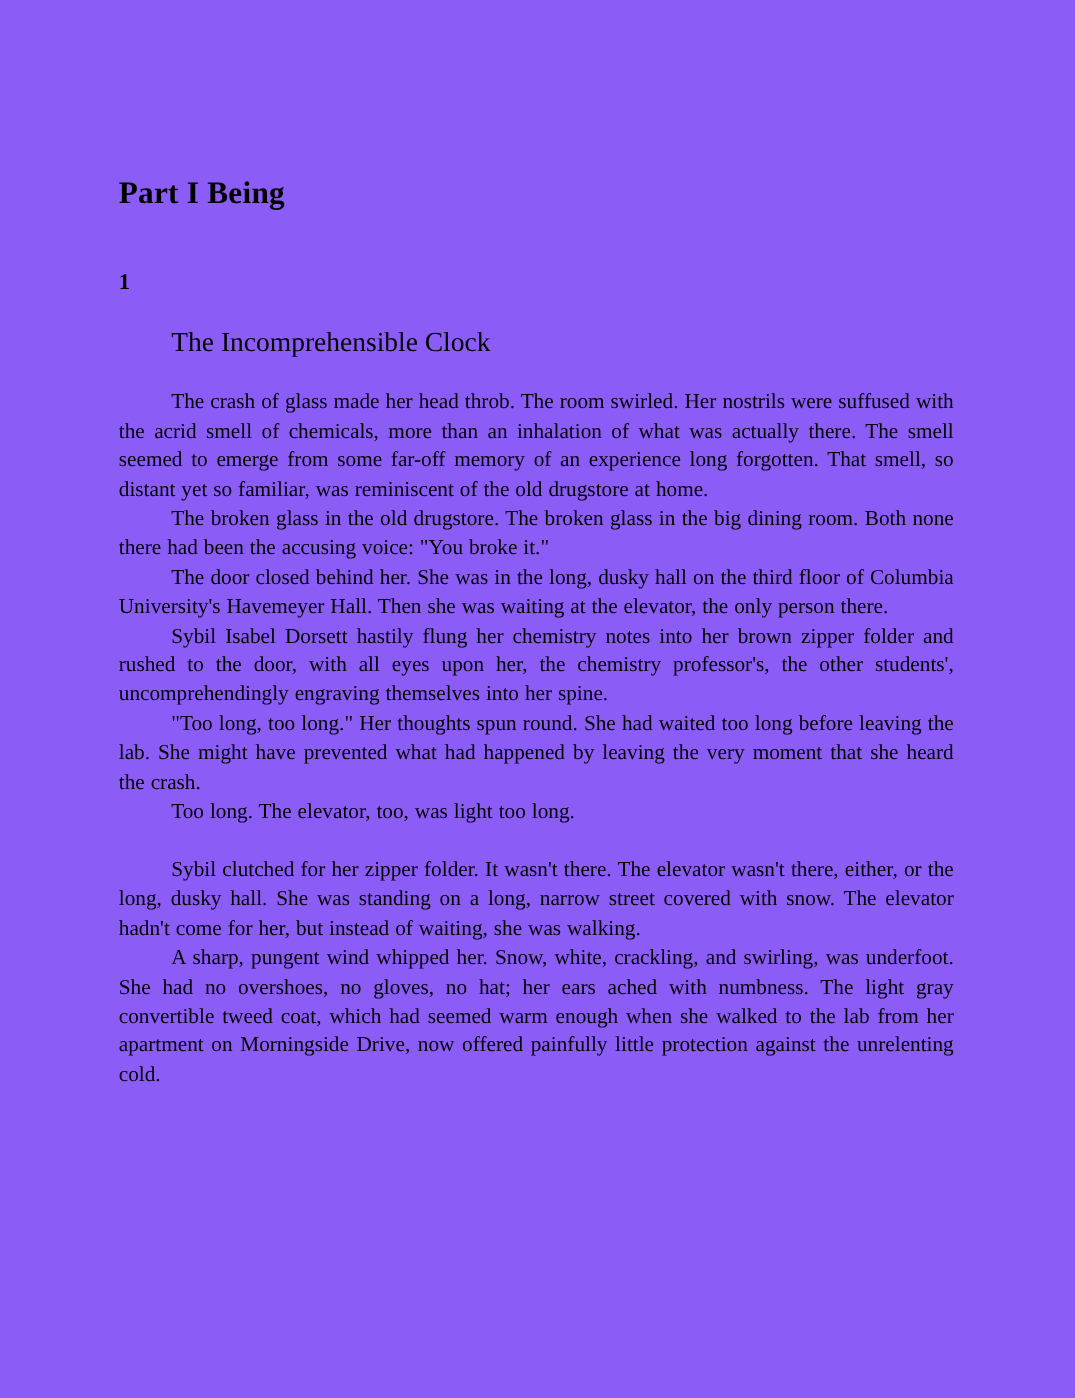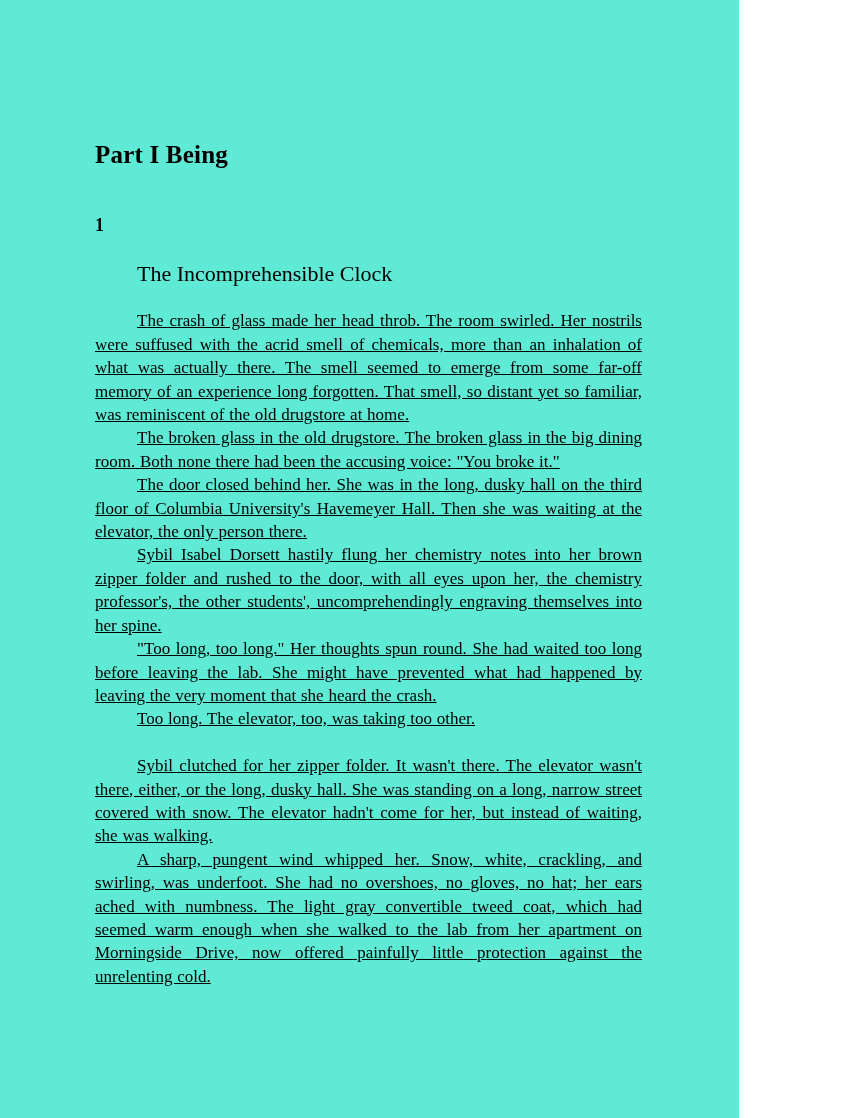--- a/index.html
+++ b/index.html
@@ -2,23 +2,23 @@
 <html><head>
 <meta charset="utf-8">
 <style>
   html, body {
     margin: 0;
     padding: 0;
     background: #ffffff;
   }
   .page {
     position: relative;
-    width: 739px;
+    width: 860px;
     height: 1118px;
-    background: #5eead4;
+    background: #8b5cf6;
     overflow: hidden;
     font-family: "Liberation Serif", "DejaVu Serif", serif;
     color: #000000;
   }
   .content {
     padding: 140px 97px 0 95px; 
   }
   .part-title {
     margin: 0;
     font-size: 25px;
@@ -33,21 +33,20 @@
     font-weight: bold;
   }
   .chapter-title {
     margin: 26px 0 0 0;
     font-size: 22px;
     line-height: 23.4px;
     text-indent: 42px;
   }
   .body-text {
     margin-top: 24px;
-    text-decoration: underline;
   }
   .body-text p {
     margin: 0;
     font-size: 17px;
     line-height: 23.4px;
     text-align: justify;
     text-indent: 42px;
     word-spacing: 0.5px;
   }
   .section-break {
@@ -66,21 +65,21 @@
 
     <div class="chapter-title">The Incomprehensible Clock</div>
 
     <div class="body-text">
 
       <p>The crash of glass made her head throb. The room swirled. Her nostrils were suffused with the acrid smell of chemicals, more than an inhalation of what was actually there. The smell seemed to emerge from some far-off memory of an experience long forgotten. That smell, so distant yet so familiar, was reminiscent of the old drugstore at home.</p>
       <p>The broken glass in the old drugstore. The broken glass in the big dining room. Both none there had been the accusing voice: "You broke it."</p>
       <p>The door closed behind her. She was in the long, dusky hall on the third floor of Columbia University's Havemeyer Hall. Then she was waiting at the elevator, the only person there.</p>
       <p>Sybil Isabel Dorsett hastily flung her chemistry notes into her brown zipper folder and rushed to the door, with all eyes upon her, the chemistry professor's, the other students', uncomprehendingly engraving themselves into her spine.</p>
       <p>"Too long, too long." Her thoughts spun round. She had waited too long before leaving the lab. She might have prevented what had happened by leaving the very moment that she heard the crash.</p>
-      <p>Too long. The elevator, too, was taking too other.</p>
+      <p>Too long. The elevator, too, was light too long.</p>
 
       <div class="section-break"></div>
 
       <p>Sybil clutched for her zipper folder. It wasn't there. The elevator wasn't there, either, or the long, dusky hall. She was standing on a long, narrow street covered with snow. The elevator hadn't come for her, but instead of waiting, she was walking.</p>
       <p>A sharp, pungent wind whipped her. Snow, white, crackling, and swirling, was underfoot. She had no overshoes, no gloves, no hat; her ears ached with numbness. The light gray convertible tweed coat, which had seemed warm enough when she walked to the lab from her apartment on Morningside Drive, now offered painfully little protection against the unrelenting cold.</p>
 
     </div>
   </div>
 </div>
 

